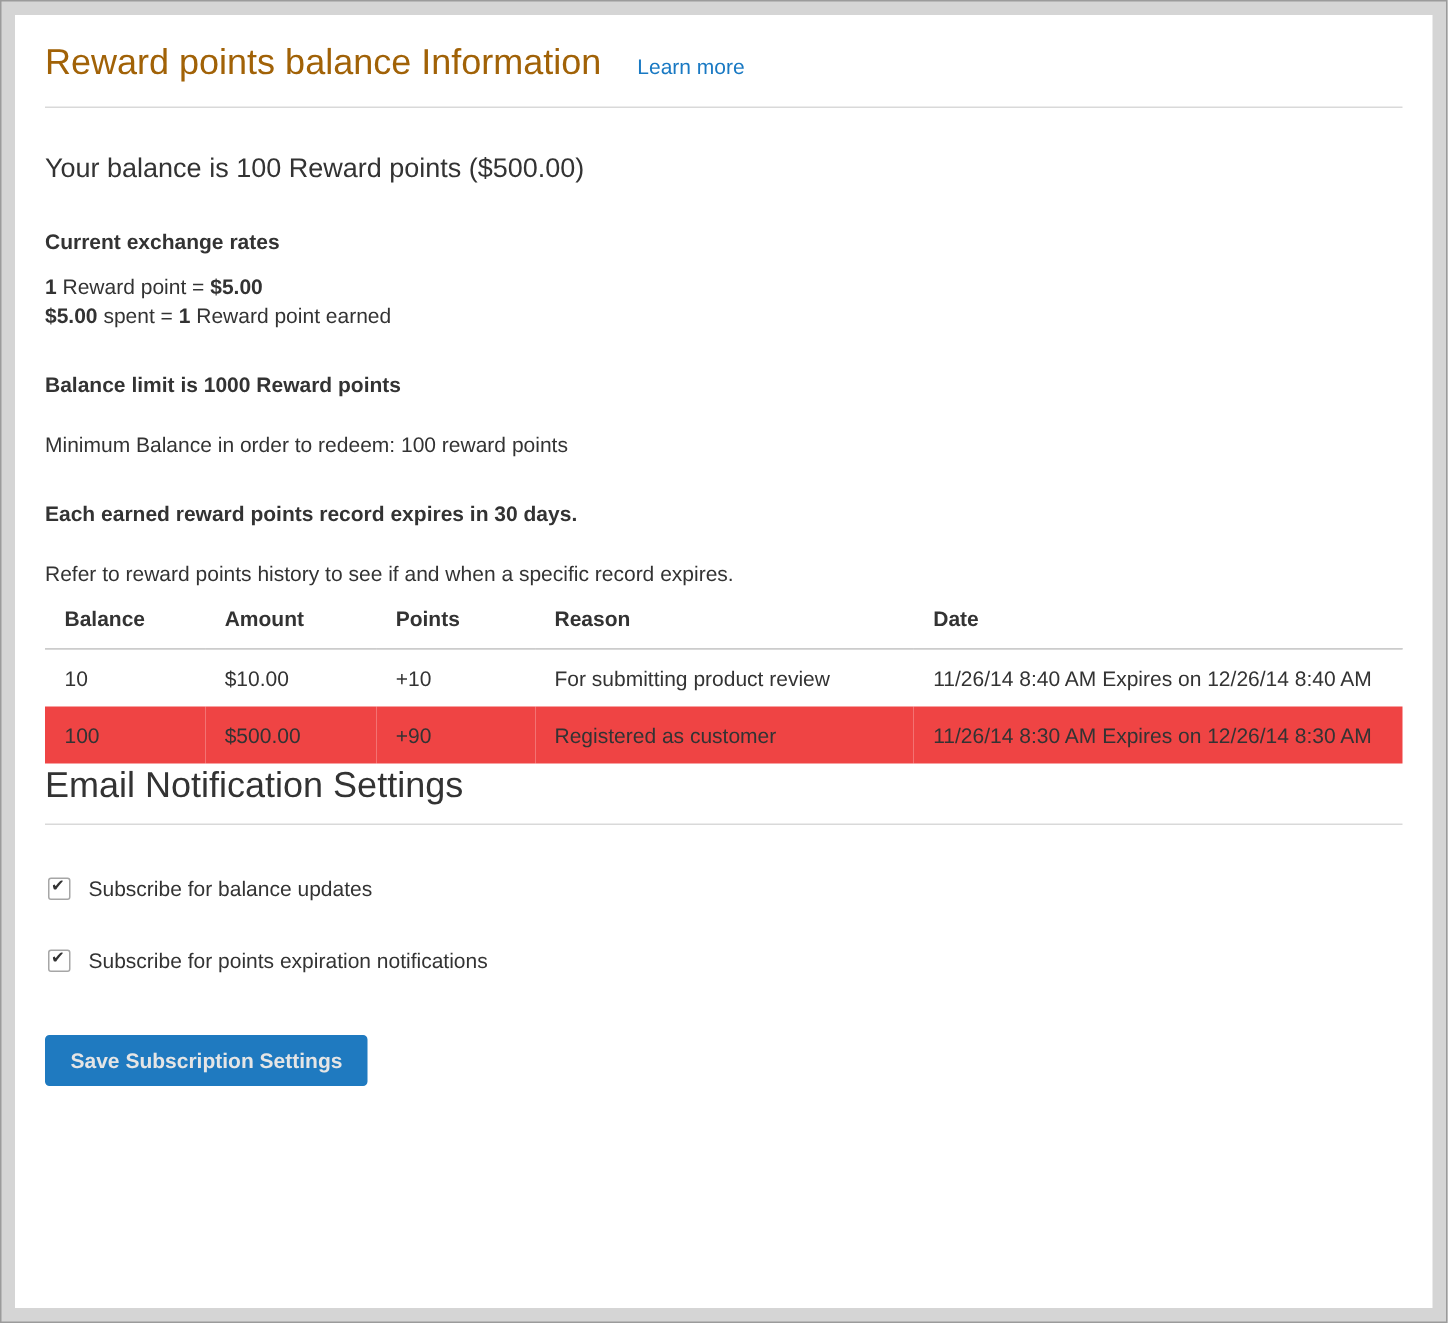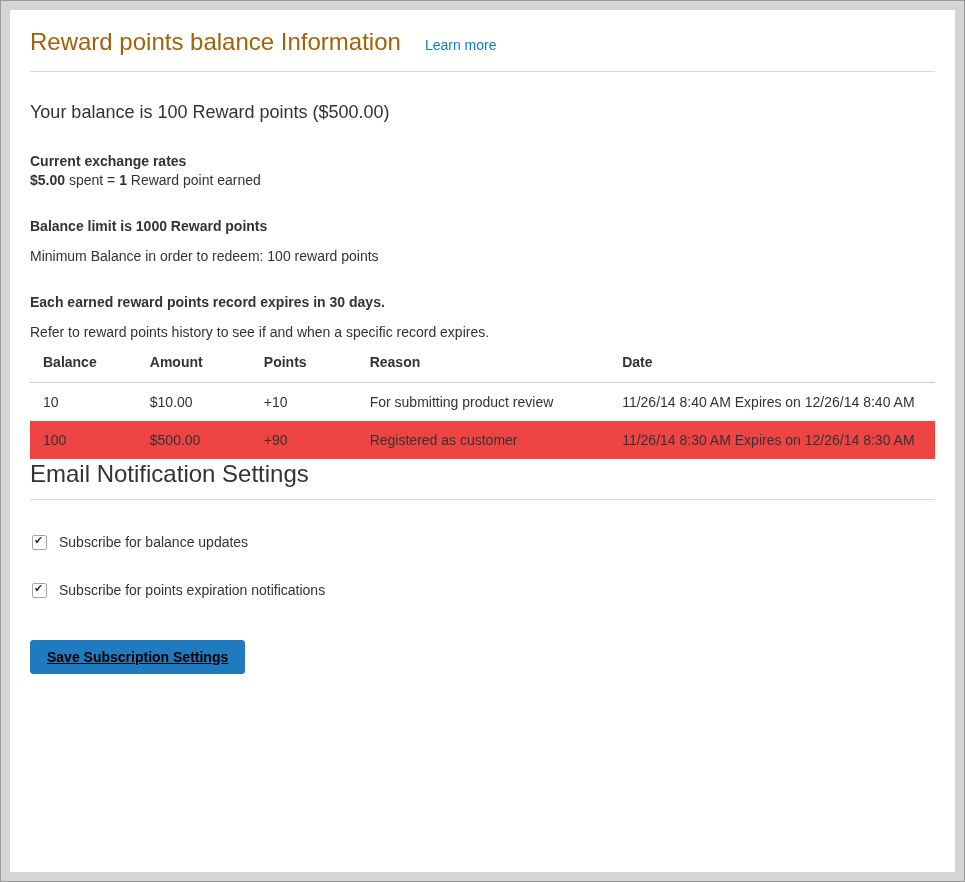--- a/index.html
+++ b/index.html
@@ -45,21 +45,21 @@
     line-height: 25px;
   }
   
   .sub-bold {
     margin-top: 27px;
     font-size: 14px;
     font-weight: 700;
     line-height: 19px;
   }
   .body-text {
-    margin-top: 11px;
+    margin-top: 21px;
     font-size: 14px;
     line-height: 19px;
   }
   .rate-line { font-size: 14px; line-height: 19px; }
   .rate-line.first { margin-top: 11px; }
   .rate-line b { font-weight: 700; }
   
   .section-heading {
     font-size: 24px;
     font-weight: 300;
@@ -122,45 +122,45 @@
     font-size: 11px;
     color: #333;
   }
   
   .save-button {
     margin-top: 42px;
     display: inline-block;
     background: #1f7ac0;
     border: 1px solid #1f7ac0;
     border-radius: 3px;
-    color: #000000;
+    color: #e5e5e5;
     font-family: "Liberation Sans", "DejaVu Sans", sans-serif;
     font-size: 14px;
     font-weight: 700;
     padding: 8px 16px;
     cursor: pointer;
-    text-decoration: underline;
   }
 </style>
 </head>
 <body>
 
 <div class="card">
 
   
   <div class="title-row">
     <h1 class="page-title">Reward points balance Information</h1>
     <a class="learn-more" href="#">Learn more</a>
   </div>
 
   
   <div class="balance-summary">Your balance is 100 Reward points ($500.00)</div>
 
   
   <div class="sub-bold">Current exchange rates</div>
+  <div class="rate-line first"><b>1</b><span> Reward point = </span><b>$5.00</b></div>
   <div class="rate-line"><b>$5.00</b><span> spent = </span><b>1</b><span> Reward point earned</span></div>
 
   
   <div class="sub-bold">Balance limit is 1000 Reward points</div>
   <div class="body-text">Minimum Balance in order to redeem: 100 reward points</div>
   <div class="sub-bold">Each earned reward points record expires in 30 days.</div>
   <div class="body-text">Refer to reward points history to see if and when a specific record expires.</div>
 
   
   <table class="history-table">

